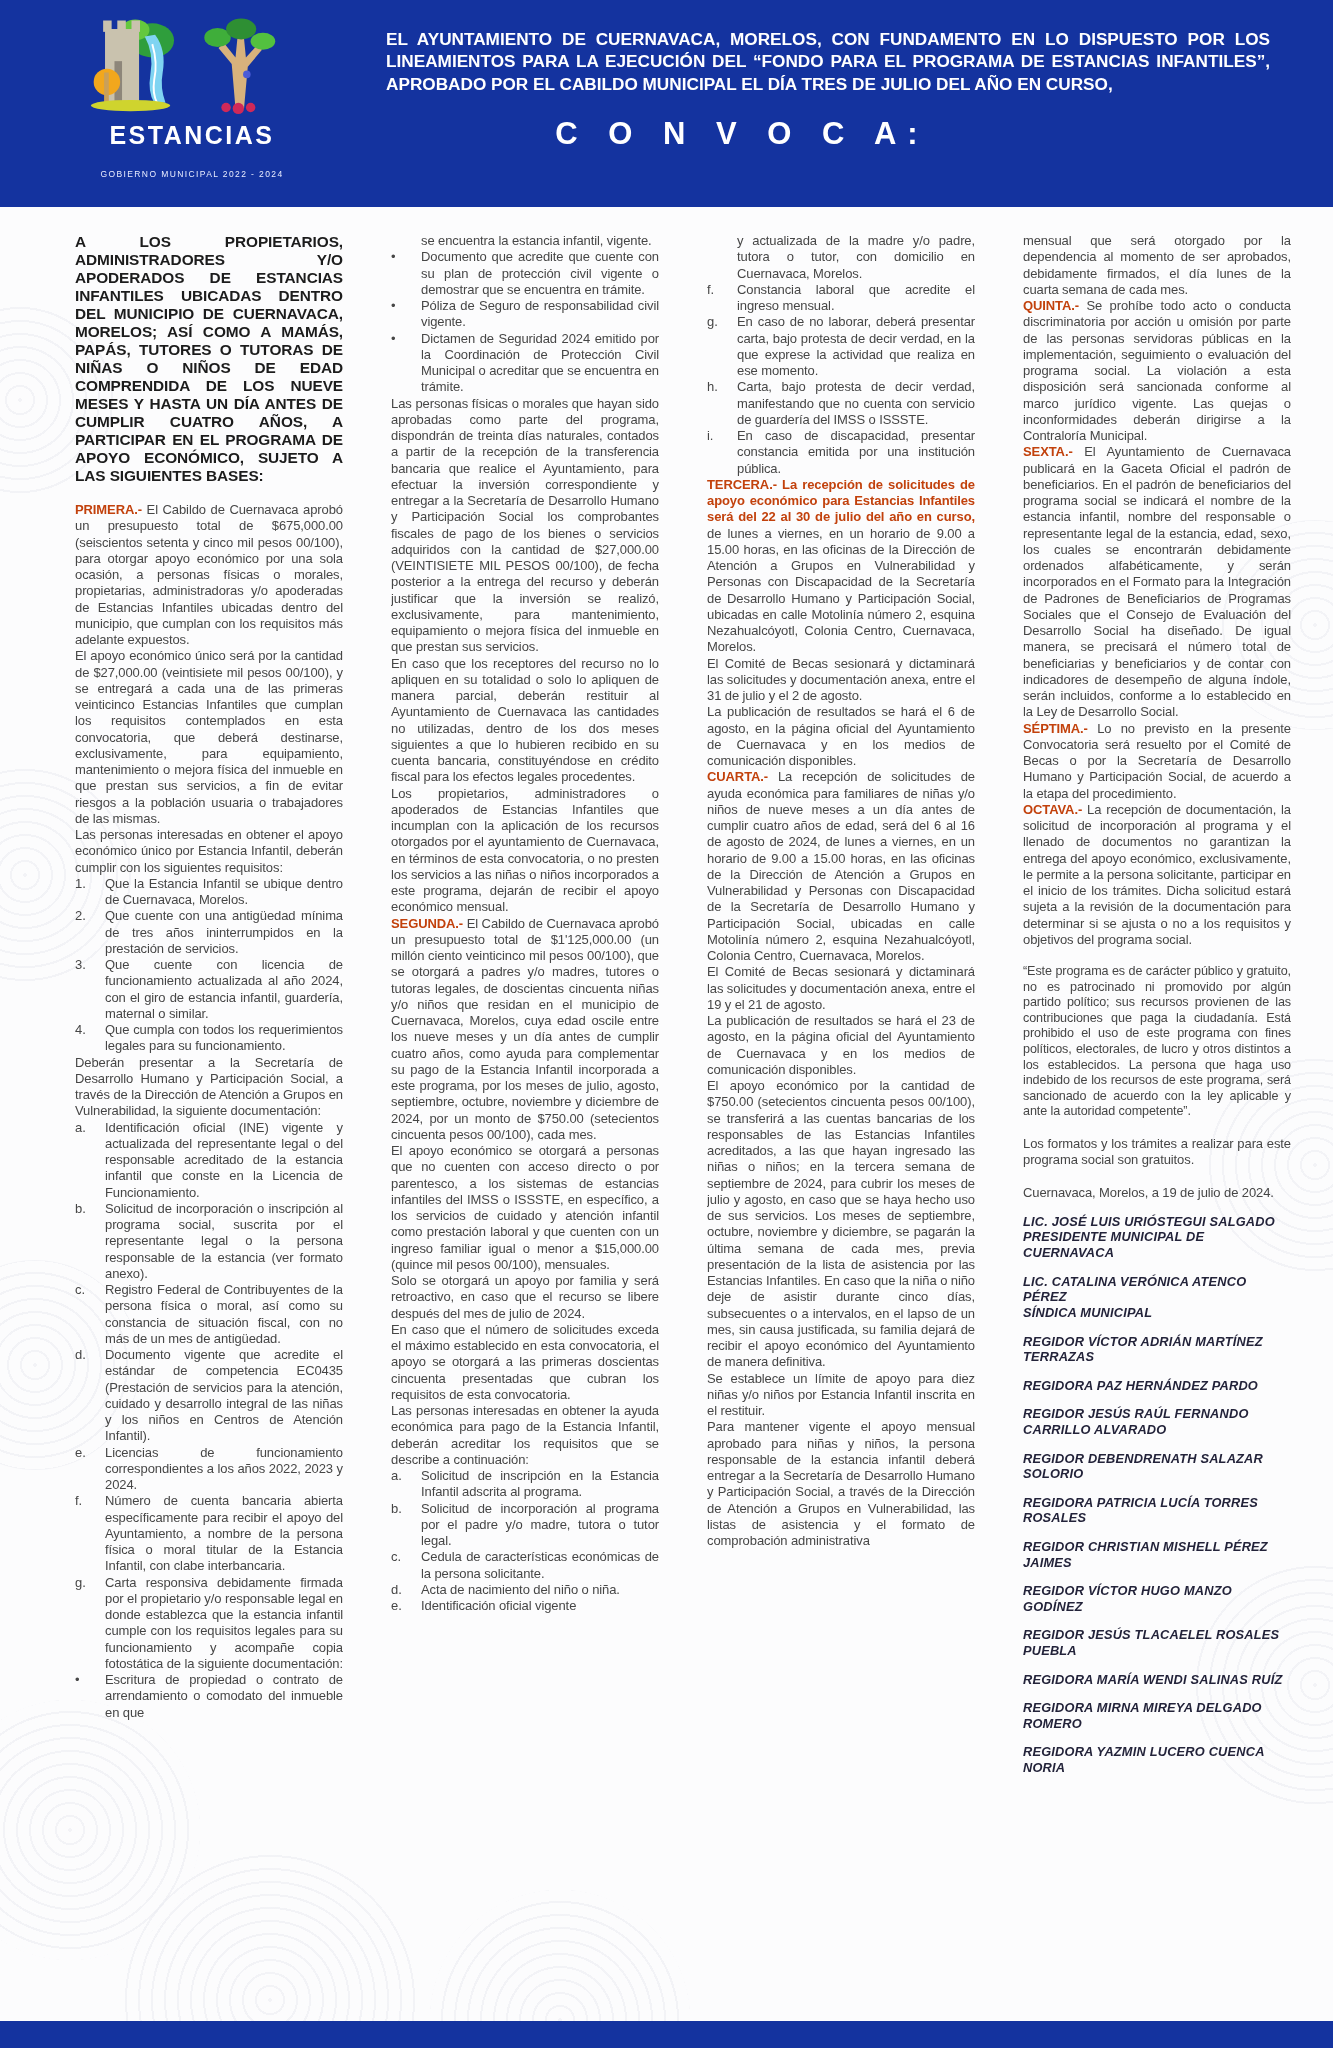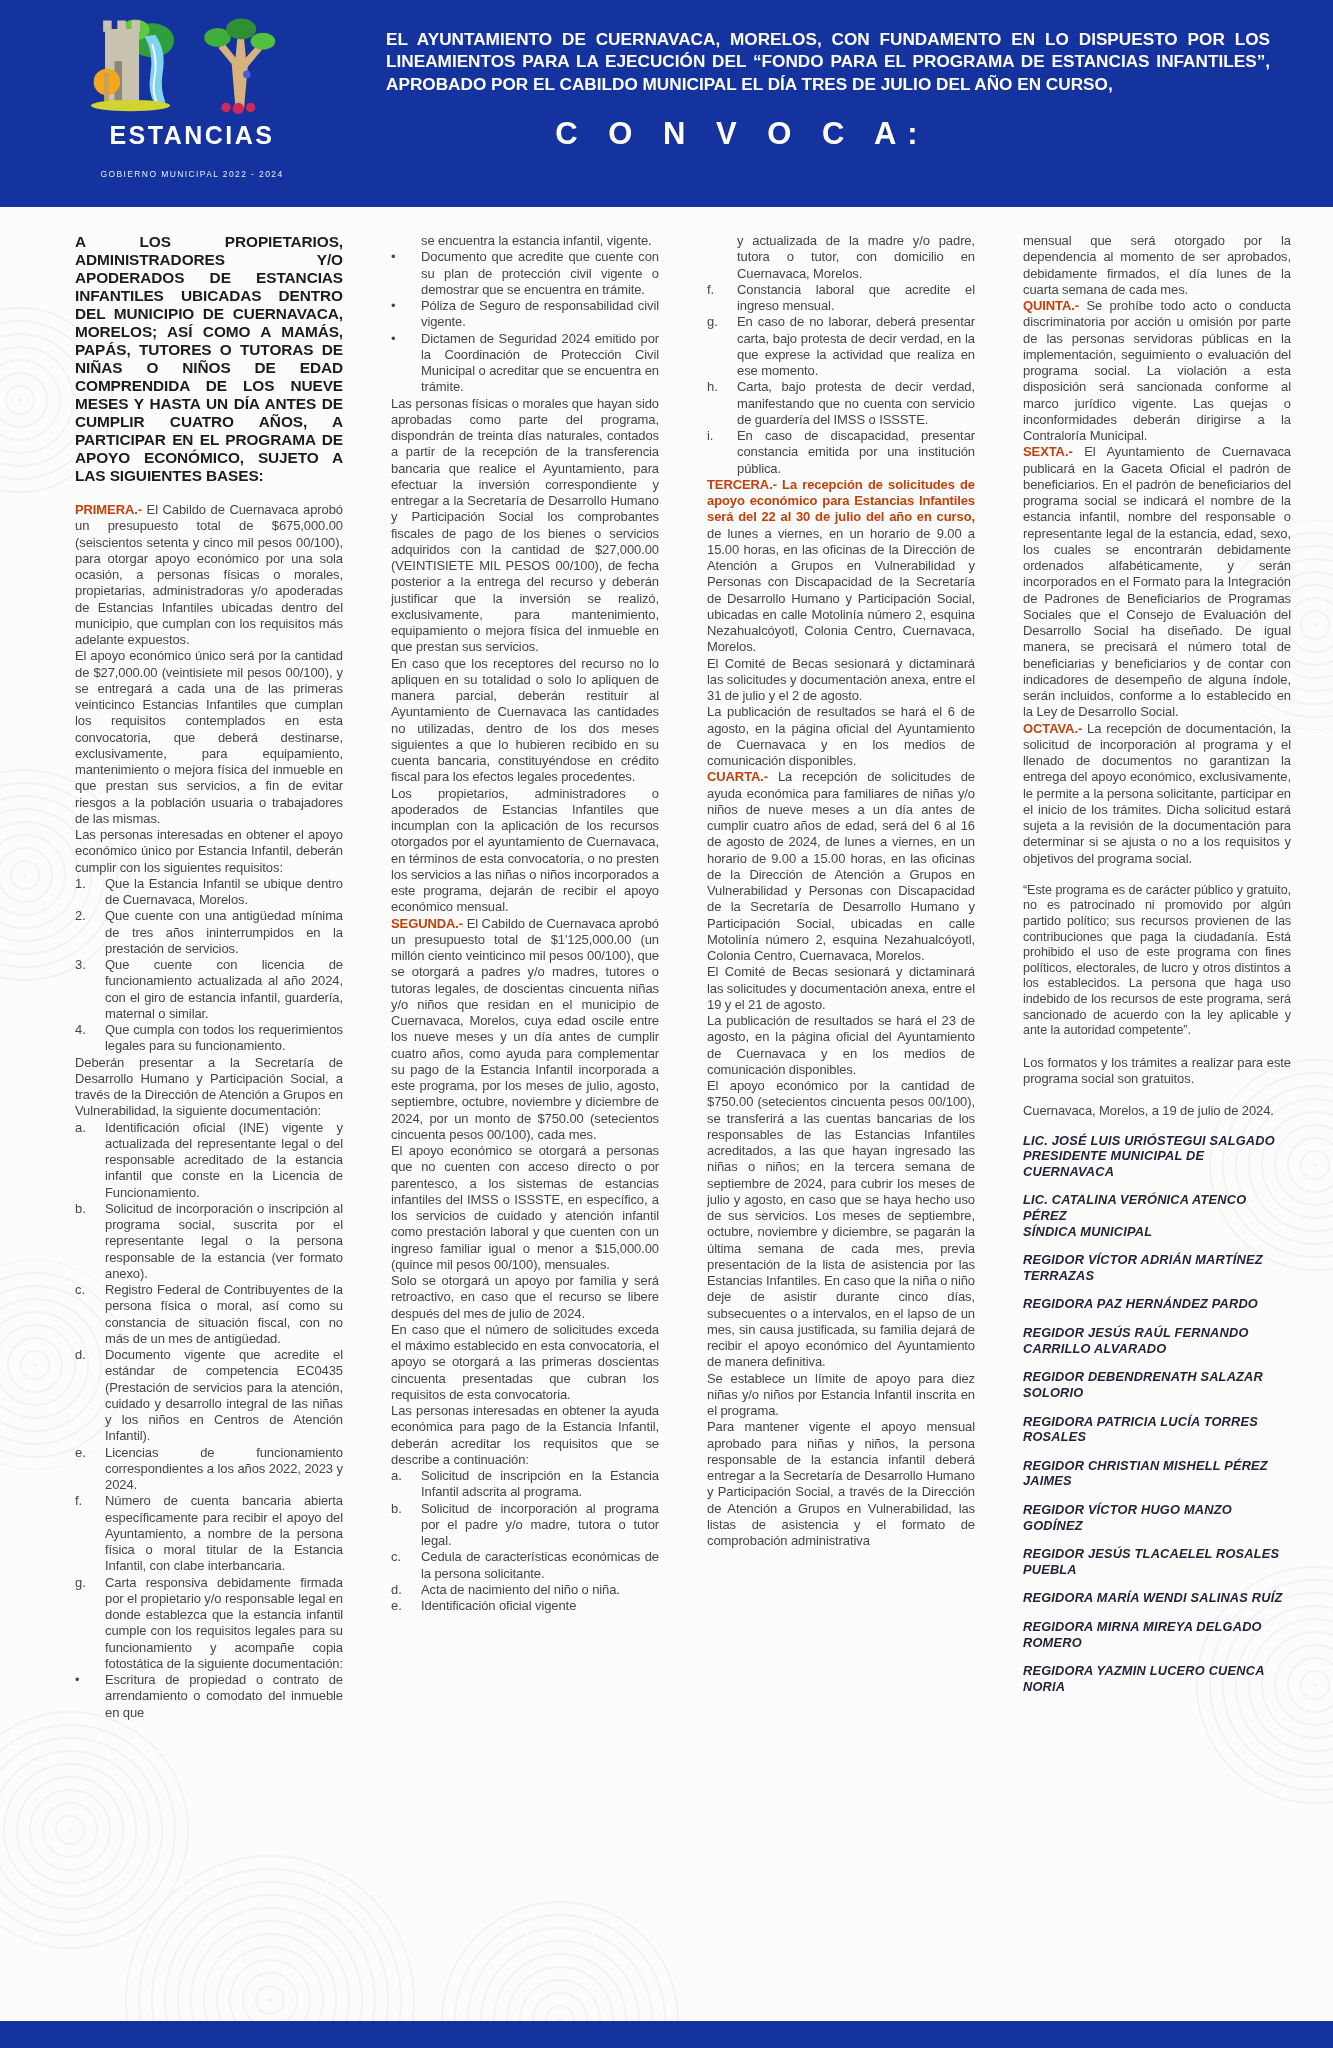--- a/index.html
+++ b/index.html
@@ -210,27 +210,28 @@
           <span class="li-text">En caso de discapacidad, presentar constancia emitida por una institución pública.</span>
         </div>
       </div>
       <p class="p"><strong>TERCERA.- La recepción de solicitudes de apoyo económico para Estancias Infantiles será del 22 al 30 de julio del año en curso, </strong>de lunes a viernes, en un horario de 9.00 a 15.00 horas, en las oficinas de la Dirección de Atención a Grupos en Vulnerabilidad y Personas con Discapacidad de la Secretaría de Desarrollo Humano y Participación Social, ubicadas en calle Motolinía número 2, esquina Nezahualcóyotl, Colonia Centro, Cuernavaca, Morelos.</p>
       <p class="p">El Comité de Becas sesionará y dictaminará las solicitudes y documentación anexa, entre el 31 de julio y el 2 de agosto.</p>
       <p class="p">La publicación de resultados se hará el 6 de agosto, en la página oficial del Ayuntamiento de Cuernavaca y en los medios de comunicación disponibles.</p>
       <p class="p"><strong>CUARTA.- </strong>La recepción de solicitudes de ayuda económica para familiares de niñas y/o niños de nueve meses a un día antes de cumplir cuatro años de edad, será del 6 al 16 de agosto de 2024, de lunes a viernes, en un horario de 9.00 a 15.00 horas, en las oficinas de la Dirección de Atención a Grupos en Vulnerabilidad y Personas con Discapacidad de la Secretaría de Desarrollo Humano y Participación Social, ubicadas en calle Motolinía número 2, esquina Nezahualcóyotl, Colonia Centro, Cuernavaca, Morelos.</p>
       <p class="p">El Comité de Becas sesionará y dictaminará las solicitudes y documentación anexa, entre el 19 y el 21 de agosto.</p>
       <p class="p">La publicación de resultados se hará el 23 de agosto, en la página oficial del Ayuntamiento de Cuernavaca y en los medios de comunicación disponibles.</p>
       <p class="p">El apoyo económico por la cantidad de $750.00 (setecientos cincuenta pesos 00/100), se transferirá a las cuentas bancarias de los responsables de las Estancias Infantiles acreditados, a las que hayan ingresado las niñas o niños; en la tercera semana de septiembre de 2024, para cubrir los meses de julio y agosto, en caso que se haya hecho uso de sus servicios. Los meses de septiembre, octubre, noviembre y diciembre, se pagarán la última semana de cada mes, previa presentación de la lista de asistencia por las Estancias Infantiles. En caso que la niña o niño deje de asistir durante cinco días, subsecuentes o a intervalos, en el lapso de un mes, sin causa justificada, su familia dejará de recibir el apoyo económico del Ayuntamiento de manera definitiva.</p>
-      <p class="p">Se establece un límite de apoyo para diez niñas y/o niños por Estancia Infantil inscrita en el programa.</p>
+      <p class="p">Se establece un límite de apoyo para diez niñas y/o niños por Estancia Infantil inscrita en el restituir.</p>
       <p class="p">Para mantener vigente el apoyo mensual aprobado para niñas y niños, la persona responsable de la estancia infantil deberá entregar a la Secretaría de Desarrollo Humano y Participación Social, a través de la Dirección de Atención a Grupos en Vulnerabilidad, las listas de asistencia y el formato de comprobación administrativa</p>
     </section>
   <section class="col c4">
       <p class="p">mensual que será otorgado por la dependencia al momento de ser aprobados, debidamente firmados, el día lunes de la cuarta semana de cada mes.</p>
       <p class="p"><strong>QUINTA.- </strong>Se prohíbe todo acto o conducta discriminatoria por acción u omisión por parte de las personas servidoras públicas en la implementación, seguimiento o evaluación del programa social. La violación a esta disposición será sancionada conforme al marco jurídico vigente. Las quejas o inconformidades deberán dirigirse a la Contraloría Municipal.</p>
       <p class="p"><strong>SEXTA.- </strong>El Ayuntamiento de Cuernavaca publicará en la Gaceta Oficial el padrón de beneficiarios. En el padrón de beneficiarios del programa social se indicará el nombre de la estancia infantil, nombre del responsable o representante legal de la estancia, edad, sexo, los cuales se encontrarán debidamente ordenados alfabéticamente, y serán incorporados en el Formato para la Integración de Padrones de Beneficiarios de Programas Sociales que el Consejo de Evaluación del Desarrollo Social ha diseñado. De igual manera, se precisará el número total de beneficiarias y beneficiarios y de contar con indicadores de desempeño de alguna índole, serán incluidos, conforme a lo establecido en la Ley de Desarrollo Social.</p>
+      <p class="p"><strong>SÉPTIMA.- </strong>Lo no previsto en la presente Convocatoria será resuelto por el Comité de Becas o por la Secretaría de Desarrollo Humano y Participación Social, de acuerdo a la etapa del procedimiento.</p>
       <p class="p"><strong>OCTAVA.- </strong>La recepción de documentación, la solicitud de incorporación al programa y el llenado de documentos no garantizan la entrega del apoyo económico, exclusivamente, le permite a la persona solicitante, participar en el inicio de los trámites. Dicha solicitud estará sujeta a la revisión de la documentación para determinar si se ajusta o no a los requisitos y objetivos del programa social.</p>
       <p class="quote">“Este programa es de carácter público y gratuito, no es patrocinado ni promovido por algún partido político; sus recursos provienen de las contribuciones que paga la ciudadanía. Está prohibido el uso de este programa con fines políticos, electorales, de lucro y otros distintos a los establecidos. La persona que haga uso indebido de los recursos de este programa, será sancionado de acuerdo con la ley aplicable y ante la autoridad competente”.</p>
       <p class="p mt">Los formatos y los trámites a realizar para este programa social son gratuitos.</p>
       <p class="p mt">Cuernavaca, Morelos, a 19 de julio de 2024.</p>
       <p class="sig">LIC. JOSÉ LUIS URIÓSTEGUI SALGADO<br>PRESIDENTE MUNICIPAL DE CUERNAVACA</p>
       <p class="sig">LIC. CATALINA VERÓNICA ATENCO PÉREZ<br>SÍNDICA MUNICIPAL</p>
       <p class="sig">REGIDOR VÍCTOR ADRIÁN MARTÍNEZ TERRAZAS</p>
       <p class="sig">REGIDORA PAZ HERNÁNDEZ PARDO</p>
       <p class="sig">REGIDOR JESÚS RAÚL FERNANDO CARRILLO ALVARADO</p>
       <p class="sig">REGIDOR DEBENDRENATH SALAZAR SOLORIO</p>

